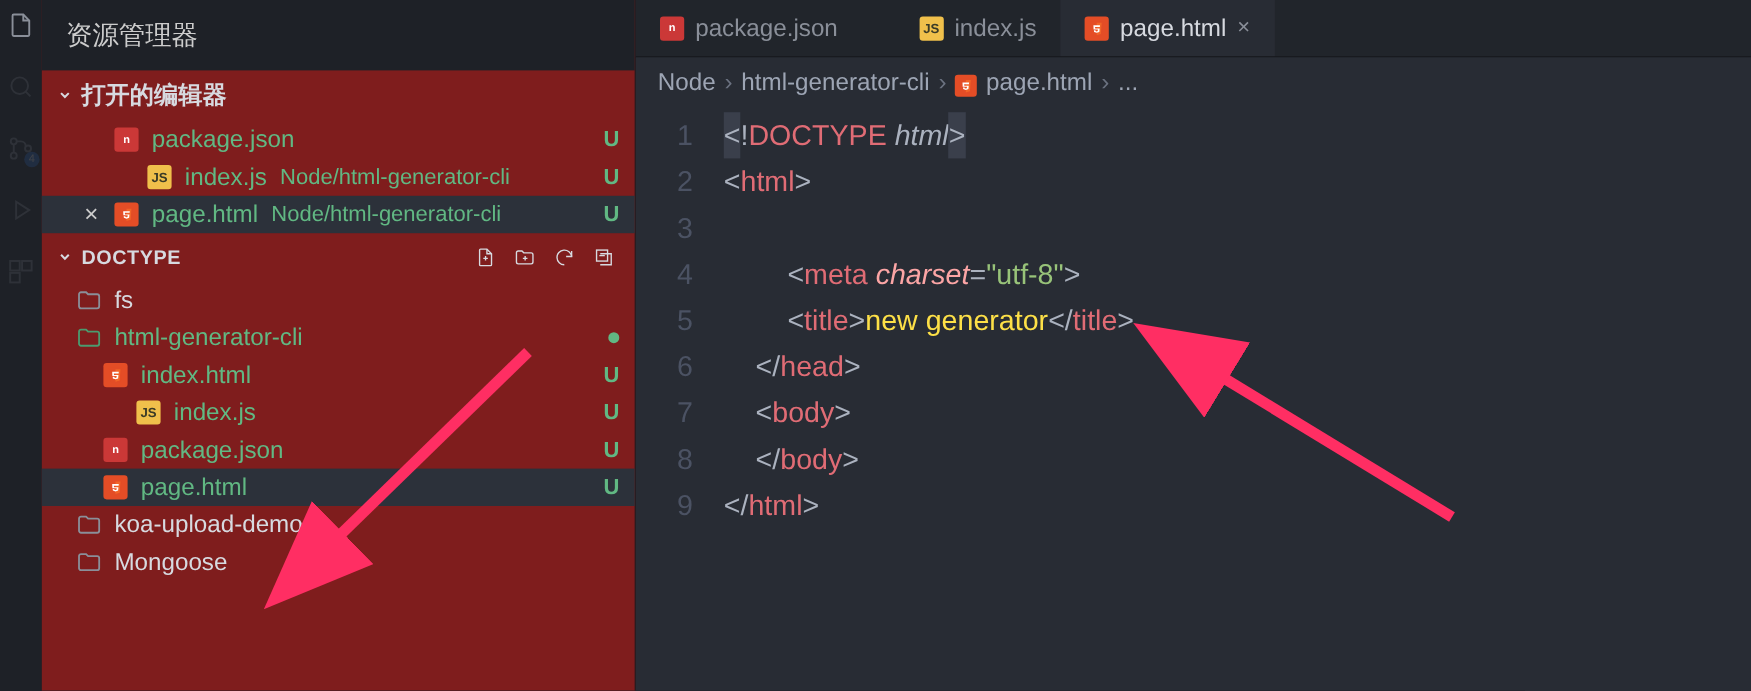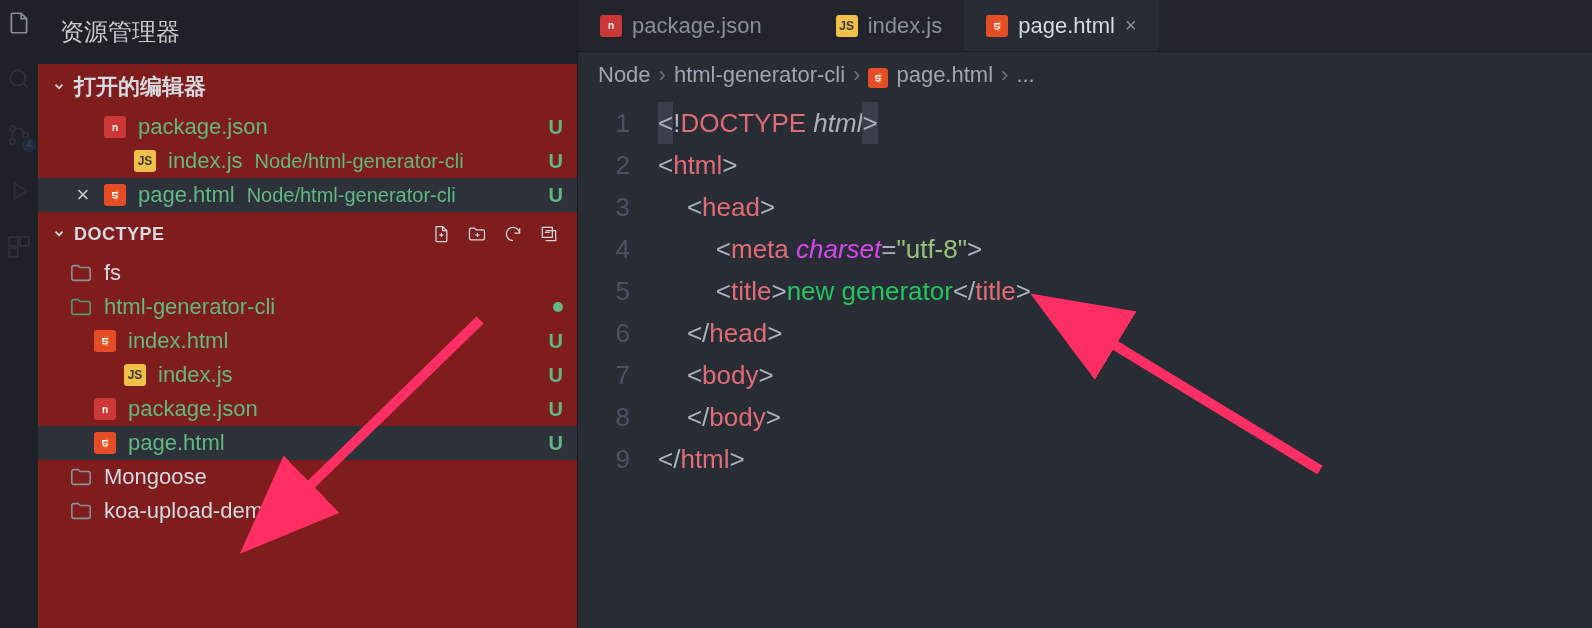--- a/index.html
+++ b/index.html
@@ -37,22 +37,22 @@
 .tabs { display:flex; background:#21252b; height:52px; border-bottom:1px solid #181a1f; }
 .tab { display:flex; align-items:center; gap:10px; padding:0 22px; font-size:22px; color:#8a8f99; cursor:pointer; }
 .tab.active { background:#282c34; color:#d7dae0; }
 .tab .tab-close { font-size:20px; color:#8a8f99; cursor:pointer; }
 .breadcrumb { display:flex; align-items:flex-end; gap:8px; padding:10px 20px; font-size:22px; color:#9da5b4; }
 .breadcrumb .sep { color:#6b7280; }
 .code { font-family:Menlo,Consolas,monospace; font-size:26px; line-height:42px; padding:4px 0; position:relative; }
 .code-row { display:flex; }
 .gutter { width:80px; text-align:right; padding-right:28px; color:#4b5263; user-select:none; }
 .ln { white-space:pre; }
-.t-punc{color:#abb2bf;} .t-tag{color:#e06c75;} .t-doc{color:#e06c75;} .t-kw{font-style:italic;color:#abb2bf;} .t-attr{color:#d946ef;font-style:italic;} .t-str{color:#98c379;} .t-ang{color:#abb2bf;}
-.t-txt{color:#22c55e;}
+.t-punc{color:#abb2bf;} .t-tag{color:#e06c75;} .t-doc{color:#e06c75;} .t-kw{font-style:italic;color:#abb2bf;} .t-attr{color:#fca5a5;font-style:italic;} .t-str{color:#98c379;} .t-ang{color:#abb2bf;}
+.t-txt{color:#fde047;}
 .hl-cursor { background:#3a3f4b; display:inline-block; }
 .arrow { position:absolute; pointer-events:none; }
 .arrow svg { overflow:visible; }
 </style>
 </head>
 <body>
 
 <div class="activity-bar">
   <div class="activity-item">
     <svg width="26" height="26" viewBox="0 0 24 24" fill="none" stroke="currentColor" stroke-width="1.6">
@@ -209,27 +209,27 @@
               <path d="M8 8h8l-.2 2H10l.2 2h5.4l-.4 4-3.2 1-3.2-1-.2-2h2l.1 1 1.3.4 1.3-.4.2-2H8.2z" fill="#fff"></path>
             </svg>
           </span>
           <span class="fname mod">page.html</span>
           <span class="badge-u">U</span>
         </div>
         <div class="tree-row depth1">
           <span class="folder-icon"><svg viewBox="0 0 24 20">
               <path d="M2 4a2 2 0 0 1 2-2h5l2 2h9a2 2 0 0 1 2 2v10a2 2 0 0 1-2 2H4a2 2 0 0 1-2-2z" fill="none" stroke="#8a8f99" stroke-width="1.8"></path>
             </svg></span>
-          <span class="fname ">Mongoose</span>
+          <span class="fname ">koa-upload-demo</span>
         </div>
         <div class="tree-row depth1">
           <span class="folder-icon"><svg viewBox="0 0 24 20">
               <path d="M2 4a2 2 0 0 1 2-2h5l2 2h9a2 2 0 0 1 2 2v10a2 2 0 0 1-2 2H4a2 2 0 0 1-2-2z" fill="none" stroke="#8a8f99" stroke-width="1.8"></path>
             </svg></span>
-          <span class="fname ">koa-upload-demo</span>
+          <span class="fname ">Mongoose</span>
         </div>
       </div>
   </div>
 </div>
 
 <div class="main">
   <div class="tabs" id="tabs">
       <div class="tab">
         <span class="file-icon npm">n</span>
         <span>package.json</span>
@@ -271,21 +271,20 @@
     <div class="code-row">
         <div class="gutter">1</div>
         <div class="ln"><span class="hl-cursor t-ang">&lt;</span><span class="t-punc">!</span><span class="t-doc">DOCTYPE</span><span class="t-kw"> html</span><span class="hl-cursor t-ang">&gt;</span></div>
       </div>
     <div class="code-row">
         <div class="gutter">2</div>
         <div class="ln"><span class="t-ang">&lt;</span><span class="t-tag">html</span><span class="t-ang">&gt;</span></div>
       </div>
     <div class="code-row">
         <div class="gutter">3</div>
-        <div class="ln">    <span class="t-ang">&lt;</span><span class="t-tag">head</span><span class="t-ang">&gt;</span></div>
       </div>
     <div class="code-row">
         <div class="gutter">4</div>
         <div class="ln">        <span class="t-ang">&lt;</span><span class="t-tag">meta</span> <span class="t-attr">charset</span><span class="t-punc">=</span><span class="t-str">"utf-8"</span><span class="t-ang">&gt;</span></div>
       </div>
     <div class="code-row">
         <div class="gutter">5</div>
         <div class="ln">        <span class="t-ang">&lt;</span><span class="t-tag">title</span><span class="t-ang">&gt;</span><span class="t-txt">new generator</span><span class="t-ang">&lt;/</span><span class="t-tag">title</span><span class="t-ang">&gt;</span></div>
       </div>
     <div class="code-row">

